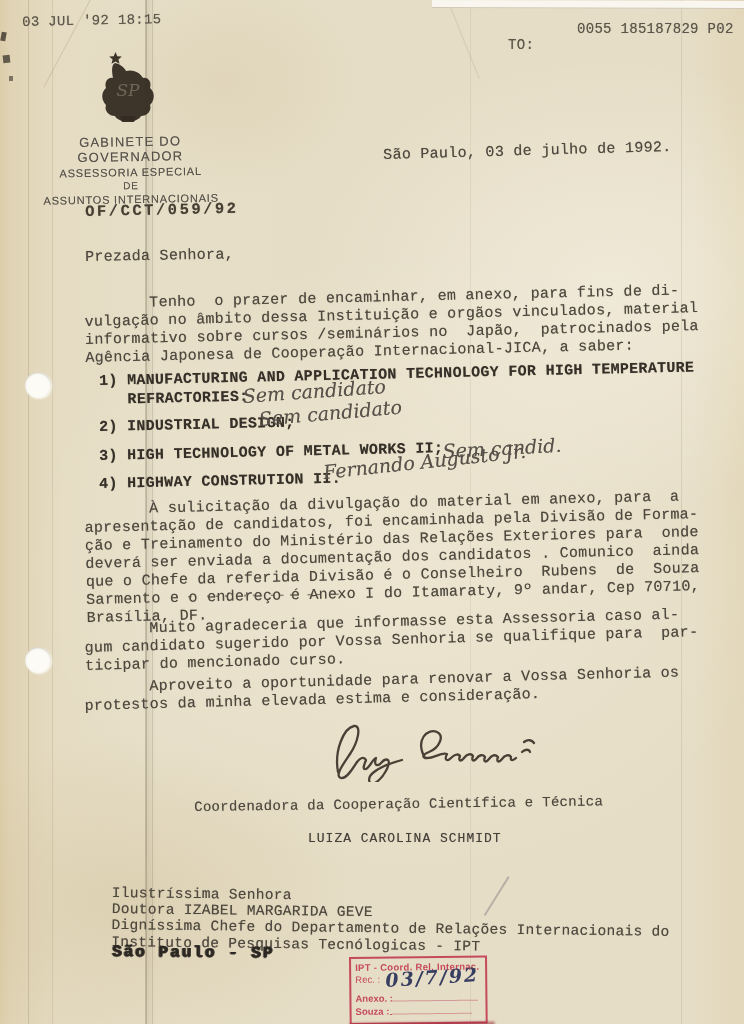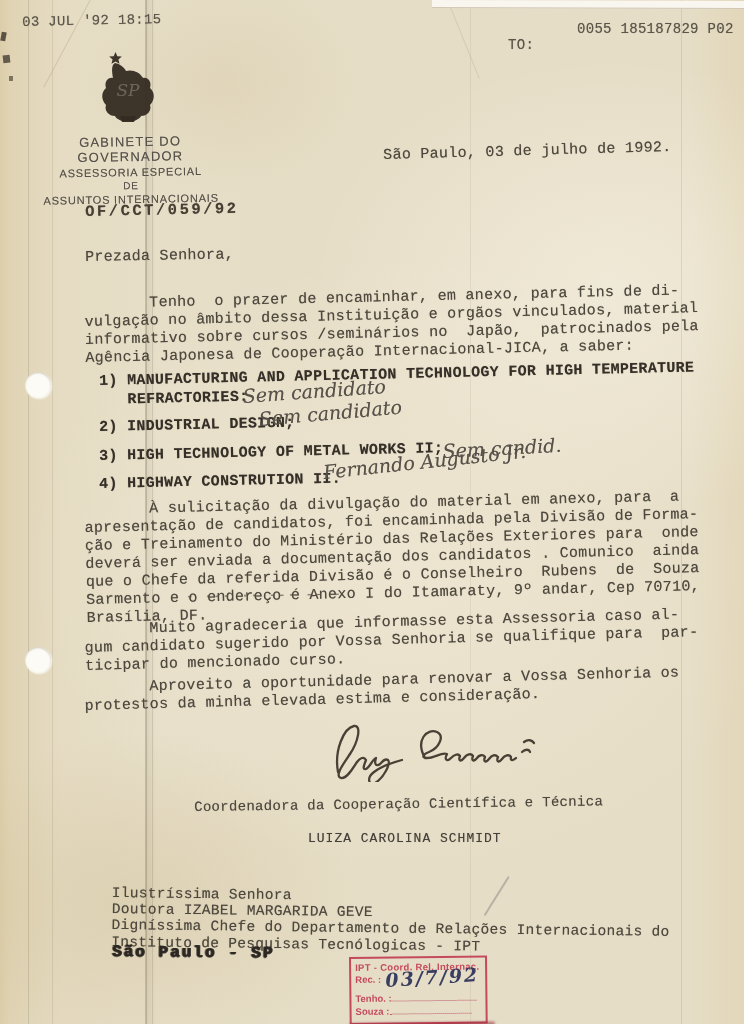--- a/index.html
+++ b/index.html
@@ -126,23 +126,23 @@
   <div class="abs typed" style="left:112px;top:885px;font-size:14.5px;line-height:16.2px;transform:rotate(0.7deg);">Ilustríssima Senhora
 Doutora IZABEL MARGARIDA GEVE
 Digníssima Chefe do Departamento de Relações Internacionais do
 Instituto de Pesquisas Tecnólogicas - IPT</div>
   <div class="abs typed" style="left:112px;top:943px;font-size:16px;font-weight:bold;letter-spacing:2px;color:#2b2722;transform:rotate(0.5deg);text-shadow:1px 0 0 rgba(43,39,34,0.9), -1px 0 0 rgba(43,39,34,0.6), 0 1px 0 rgba(43,39,34,0.6);">São Paulo - SP</div>
 
   <div class="abs" style="left:508px;top:876px;width:1.5px;height:46px;background:rgba(100,95,105,0.35);transform:rotate(32deg);border-radius:2px;"></div>
 
   <div class="abs stamp" style="left:349px;top:957px;width:134px;height:64px;transform:rotate(-0.6deg);">
     <div class="stamp-row" style="left:4px;top:3px;font-size:9.5px;font-weight:bold;letter-spacing:0.3px;">IPT - Coord. Rel. Internac.</div>
-    <div class="stamp-row" style="left:4px;top:15px;font-size:9.5px;font-weight:bold;">Rec. :</div>
+    <div class="stamp-row" style="left:4px;top:15px;font-size:9.5px;font-weight:normal;">Rec. :</div>
     <div class="stamp-row" style="left:34px;top:8px;font-family:'DejaVu Serif',serif;font-style:italic;font-weight:bold;font-size:19px;letter-spacing:2px;color:#383e62;transform:rotate(-3deg);">03/7/92</div>
-    <div class="stamp-row" style="left:4px;top:33px;font-size:9.5px;font-weight:bold;"><span>Tenho. :</span><span class="dotlead" style="width:85px;"></span></div>
+    <div class="stamp-row" style="left:4px;top:33px;font-size:9.5px;font-weight:bold;"><span>Anexo. :</span><span class="dotlead" style="width:85px;"></span></div>
     <div class="stamp-row" style="left:4px;top:46px;font-size:9.5px;font-weight:bold;"><span>Souza :</span><span class="dotlead" style="width:82px;"></span></div>
     <div style="position:absolute;left:-2px;bottom:-4px;width:108%;height:4px;background:rgba(150,40,55,0.55);filter:blur(1px);"></div>
   </div>
 
   <div class="hole" style="left:25px;top:372px;"></div>
   <div class="hole" style="left:25px;top:647px;"></div>
 
 </div>
 
 </body></html>

